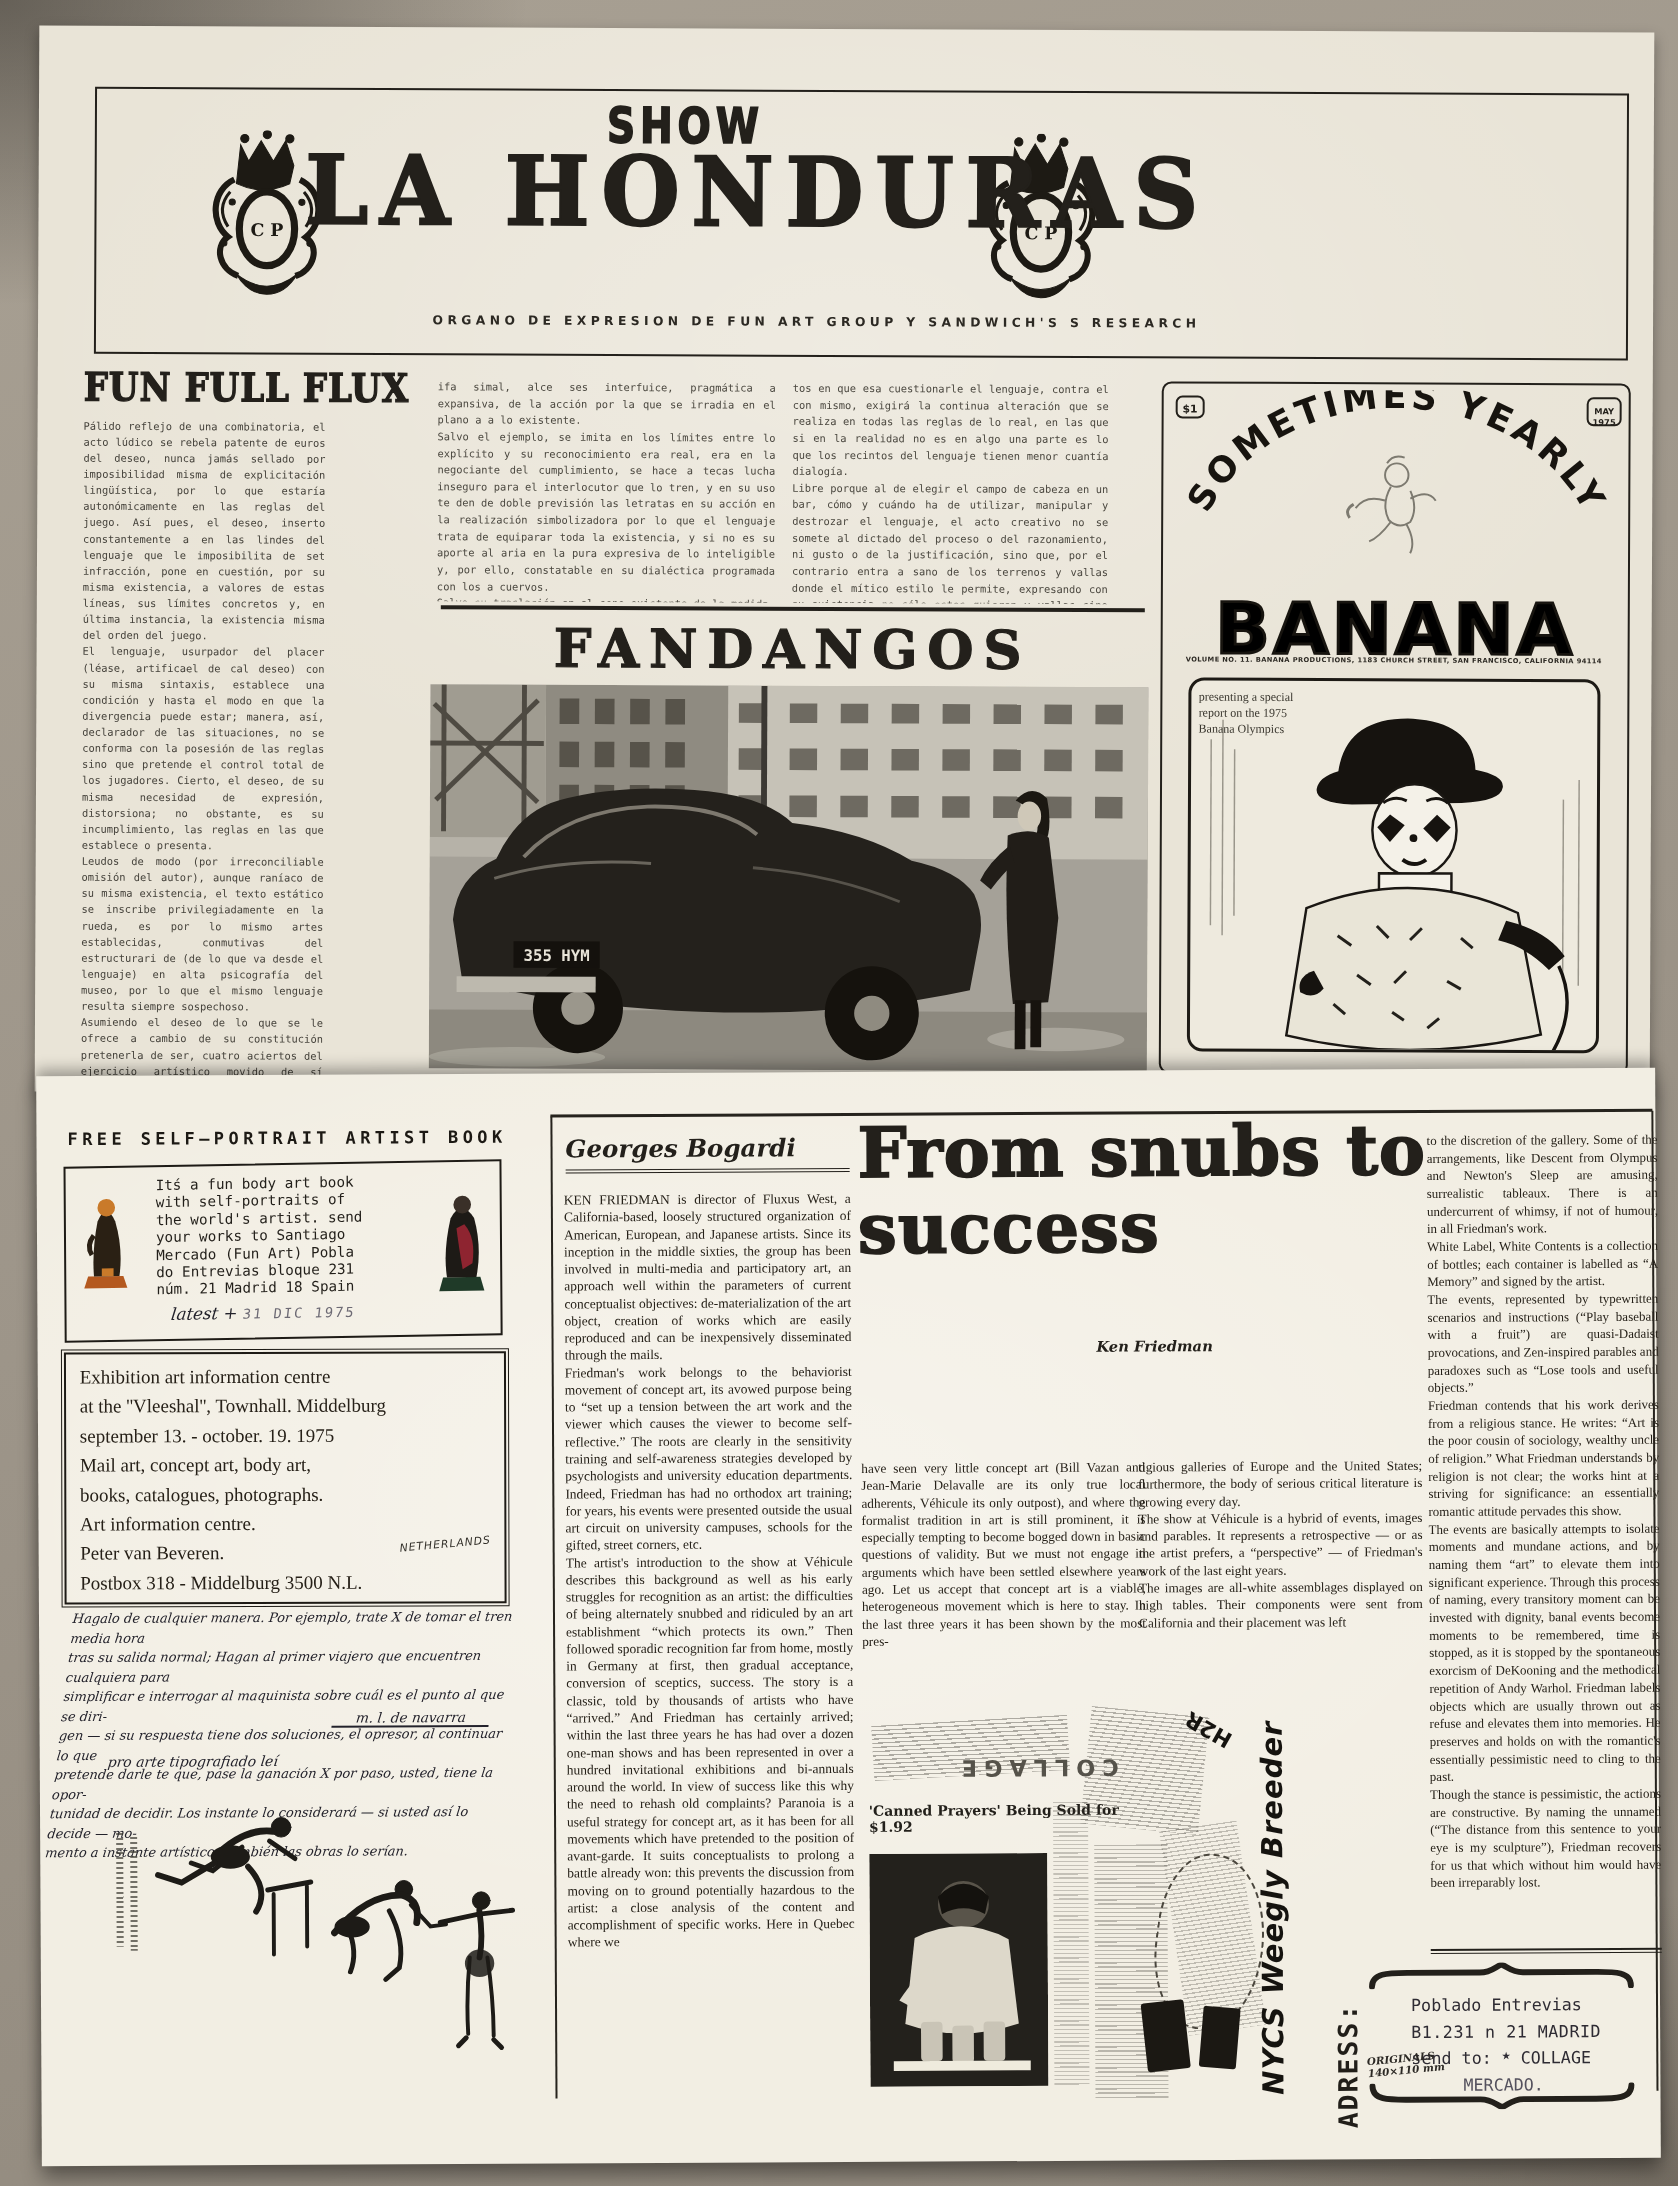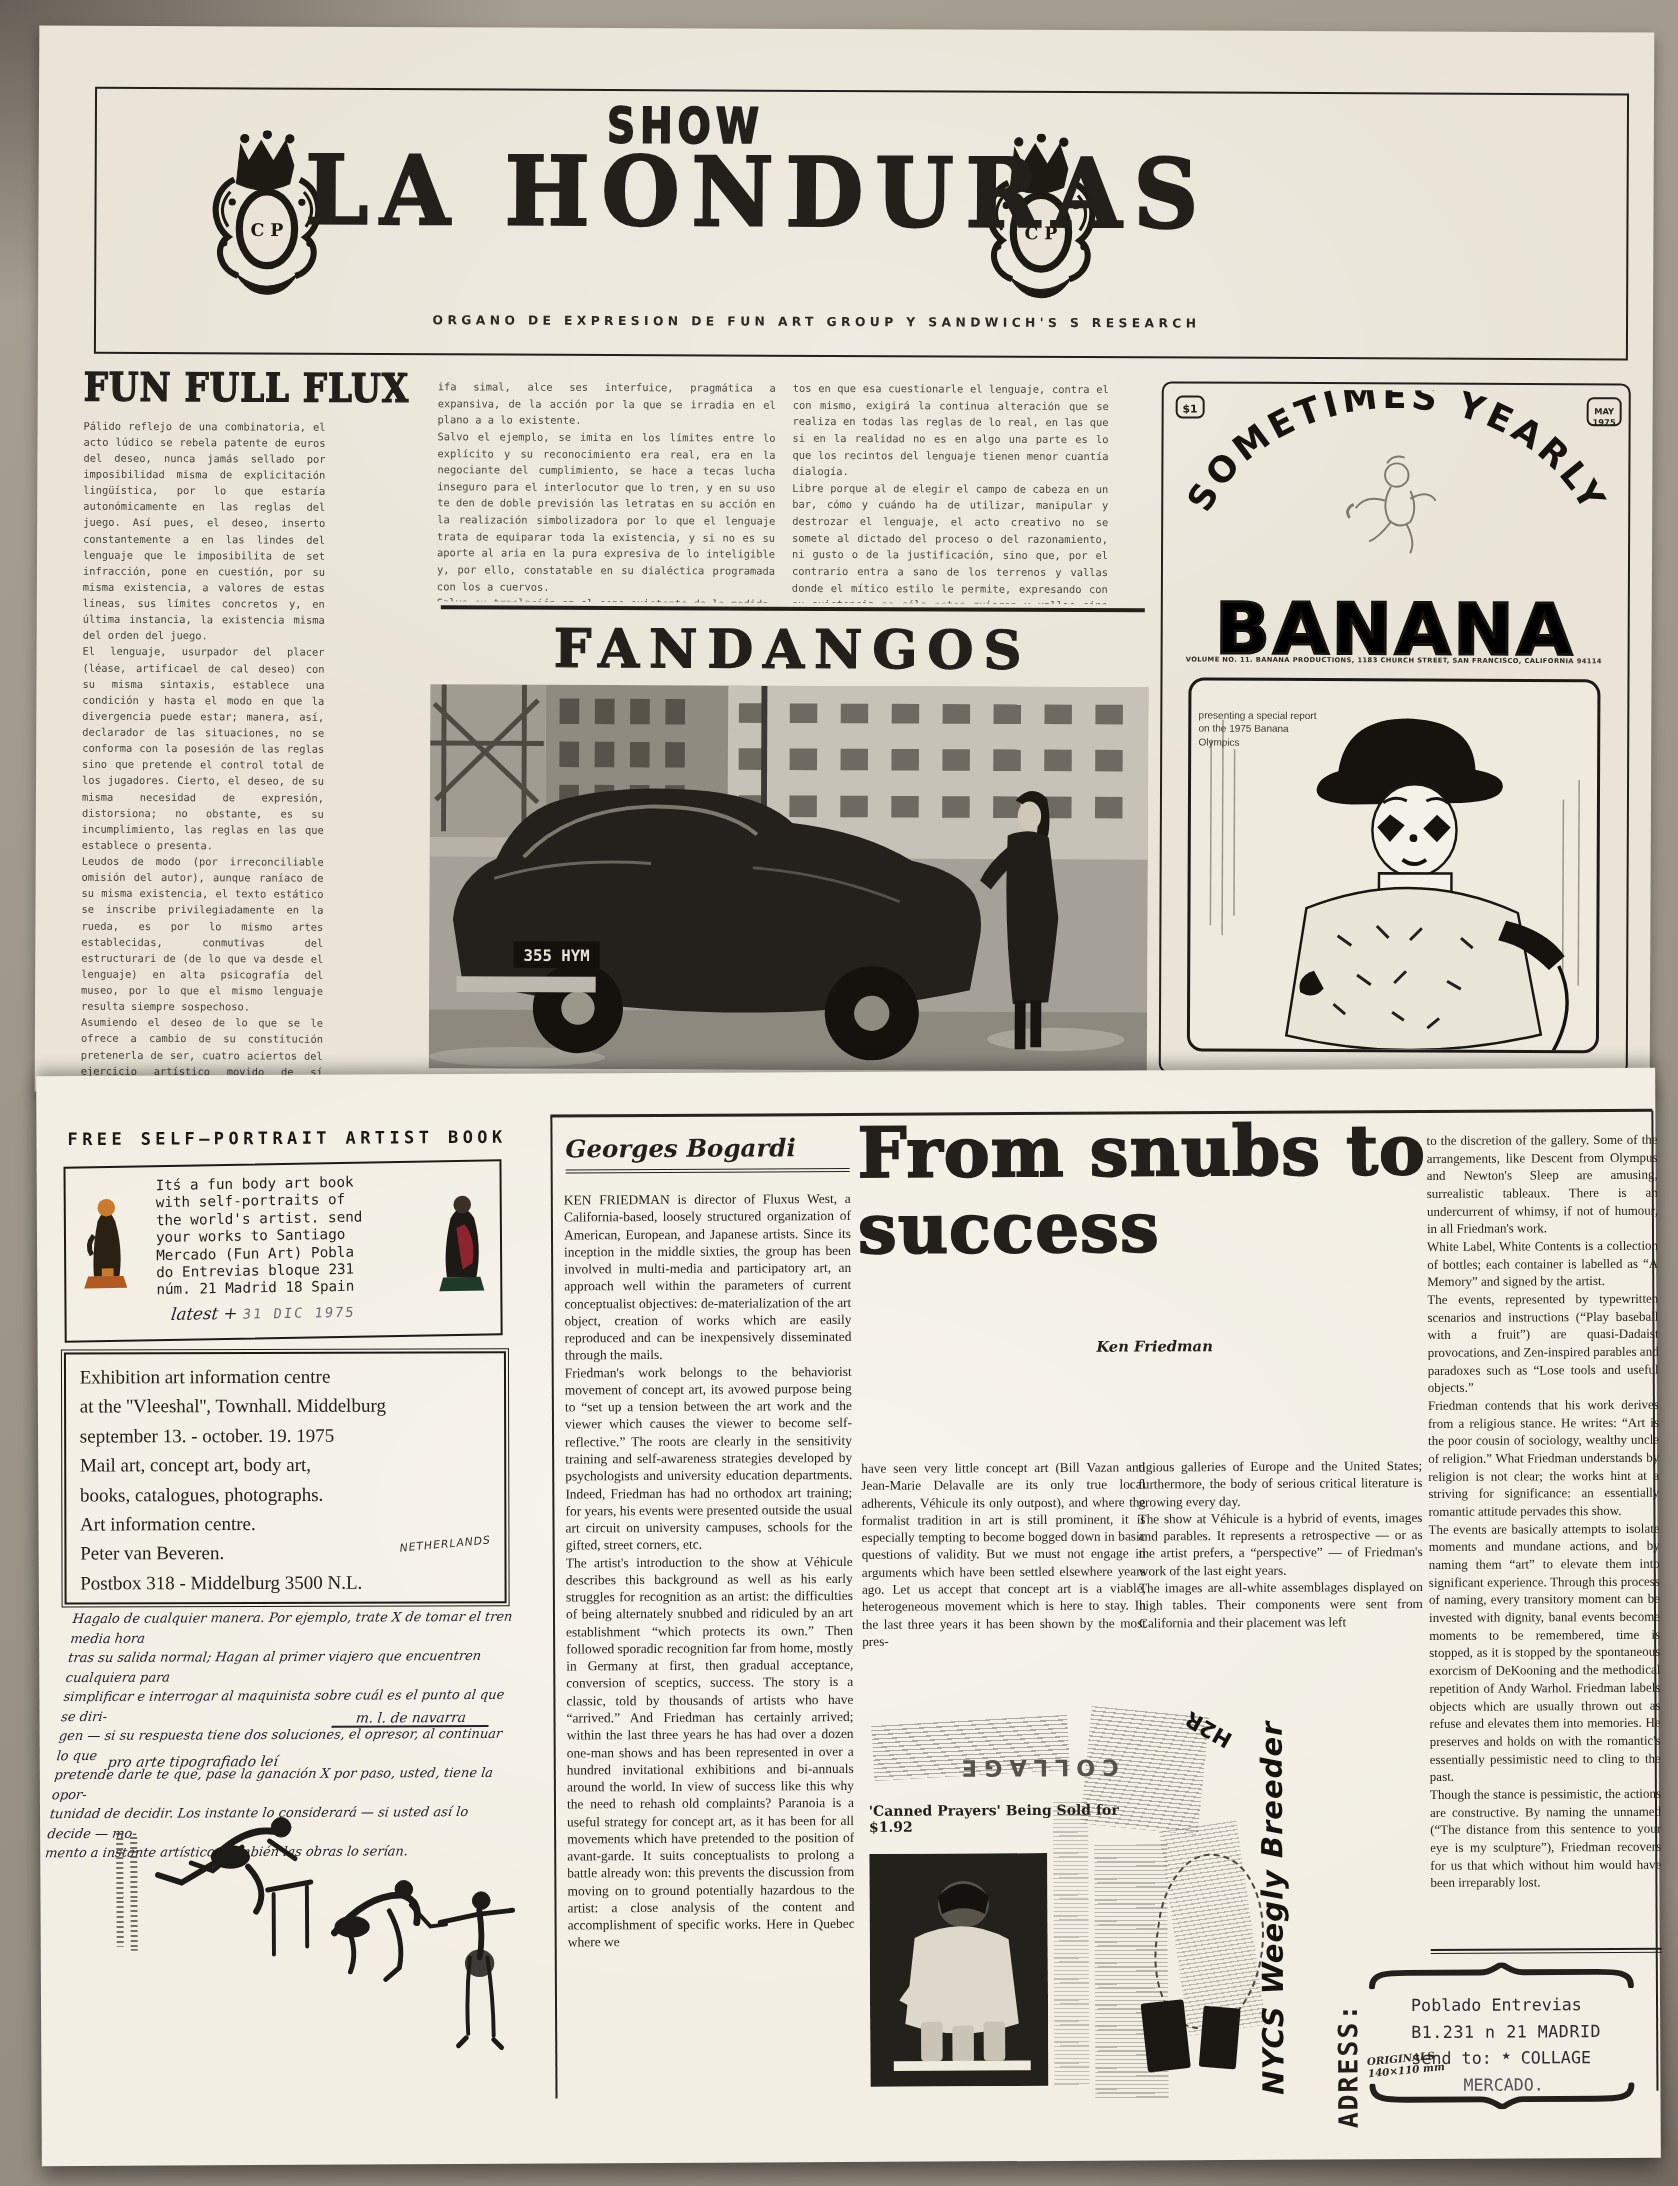--- a/index.html
+++ b/index.html
@@ -64,22 +64,22 @@
   .badge-date{left:423px;top:11.8px;width:35px;height:29px;font-size:8.3px;line-height:1.4;padding-top:7px;}
   .banana-arch{left:2px;top:5.9px;width:463px;height:188px;}
   .banana-sketch{left:165px;top:65px;width:127px;height:110px;}
   .banana-title{left:0;top:202px;width:100%;text-align:center;font-family:"DejaVu Sans",sans-serif;
       font-weight:bold;font-size:72px;letter-spacing:2.9px;-webkit-text-stroke:2.9px #17140f;
       transform:scaleY(.98);}
   .banana-addr{left:9.8px;top:272px;width:443px;text-align:center;font-family:"DejaVu Sans",sans-serif;
       font-weight:bold;font-size:6.7px;letter-spacing:0.4px;color:#2c2923;}
   .illus-frame{left:25.5px;top:294px;width:412px;height:374px;border:3.9px solid #1d1a15;border-radius:15.7px;
       overflow:hidden;background:#eeeade;}
-  .illus-caption{left:7.8px;top:7.8px;width:118px;font-family:Liberation Sans, sans-serif;font-size:10px;
-      line-height:1.35;color:#3a372f;margin-top:20px;}
+  .illus-caption{left:7.8px;top:7.8px;width:118px;font-family:Liberation Serif, serif;font-size:12px;
+      line-height:1.35;color:#3a372f;}
 
   
   .free-head{left:31px;top:53px;font-family:"DejaVu Sans Mono",monospace;font-weight:bold;
       font-size:17px;letter-spacing:4.4px;color:#1c1914;}
   .book-box{left:27.4px;top:88px;width:438px;height:176px;border:2.5px solid #1e1b16;
       transform:rotate(-.7deg) skewX(-.6deg);}
   .book-body{left:90px;top:9.8px;width:284px;font-family:"DejaVu Sans Mono",monospace;font-size:14.3px;
       line-height:1.22;color:#221f1a;}
   .book-date{left:106px;top:137px;font-size:16.7px;font-style:italic;color:#2a2732;transform:rotate(-2deg);}
   .book-date .stamp{color:#6d6a74;font-style:normal;font-family:"DejaVu Sans Mono",monospace;

